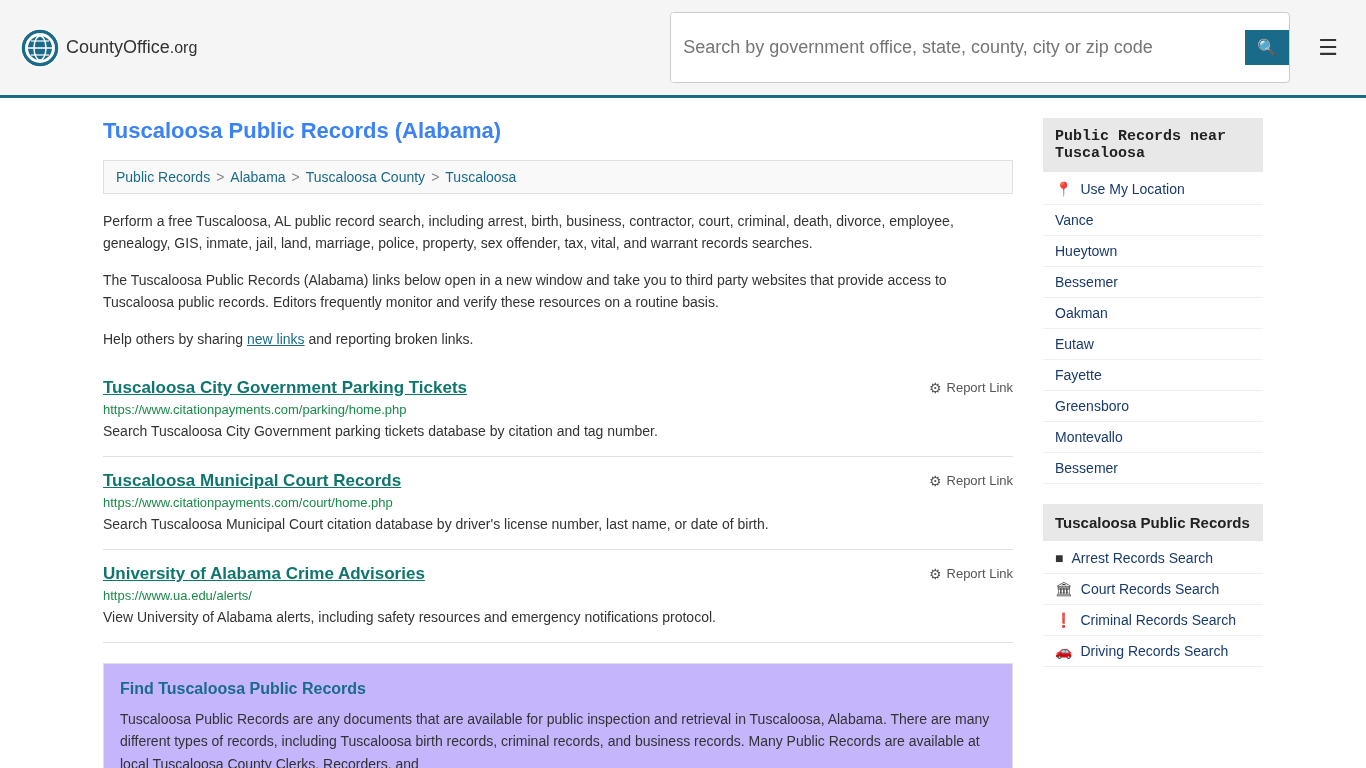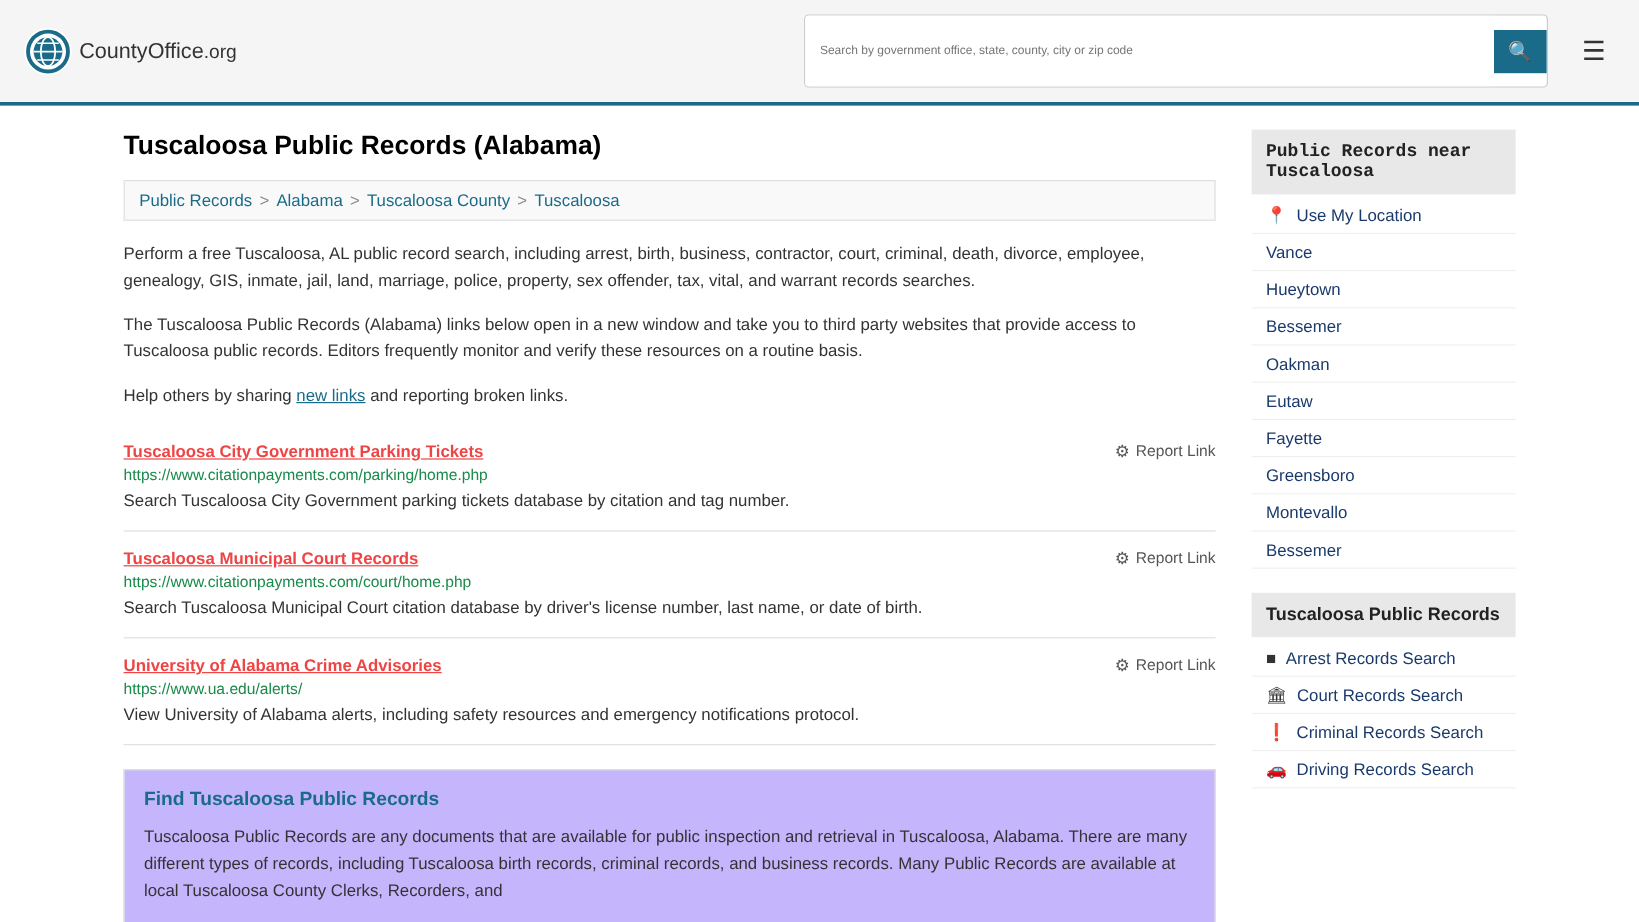--- a/index.html
+++ b/index.html
@@ -41,21 +41,21 @@
       border: 1px solid #ccc;
       border-radius: 4px;
       background: #fff;
       overflow: hidden;
     }
     .search-input {
       flex: 1;
       border: none;
       outline: none;
       padding: 24px 12px;
-      font-size: 10px;
+      font-size: 18px;
       color: #999;
     }
     .search-btn {
       background: #1a6b8a;
       border: none;
       padding: 8px 12px;
       cursor: pointer;
       color: #fff;
       font-size: 16px;
     }
@@ -82,21 +82,21 @@
     }
     .sidebar {
       width: 220px;
       flex-shrink: 0;
     }
 
     
     .page-title {
       font-size: 22px;
       font-weight: bold;
-      color: #000000;
+      color: #3b82f6;
       margin-bottom: 16px;
     }
 
     
     .breadcrumb {
       background: #f9f9f9;
       border: 1px solid #e0e0e0;
       padding: 8px 12px;
       font-size: 14px;
       color: #555;
@@ -125,23 +125,23 @@
       border-bottom: 1px solid #e0e0e0;
       padding: 14px 0;
     }
     .link-item-header {
       display: flex;
       align-items: center;
       justify-content: space-between;
       margin-bottom: 4px;
     }
     .link-title {
-      font-size: 14px;
-      font-weight: bold;
-      color: #ef4444;
+      font-size: 17px;
+      font-weight: bold;
+      color: #0f766e;
       text-decoration: underline;
       cursor: pointer;
     }
     .report-link {
       display: flex;
       align-items: center;
       gap: 5px;
       color: #555;
       font-size: 13px;
       cursor: pointer;

